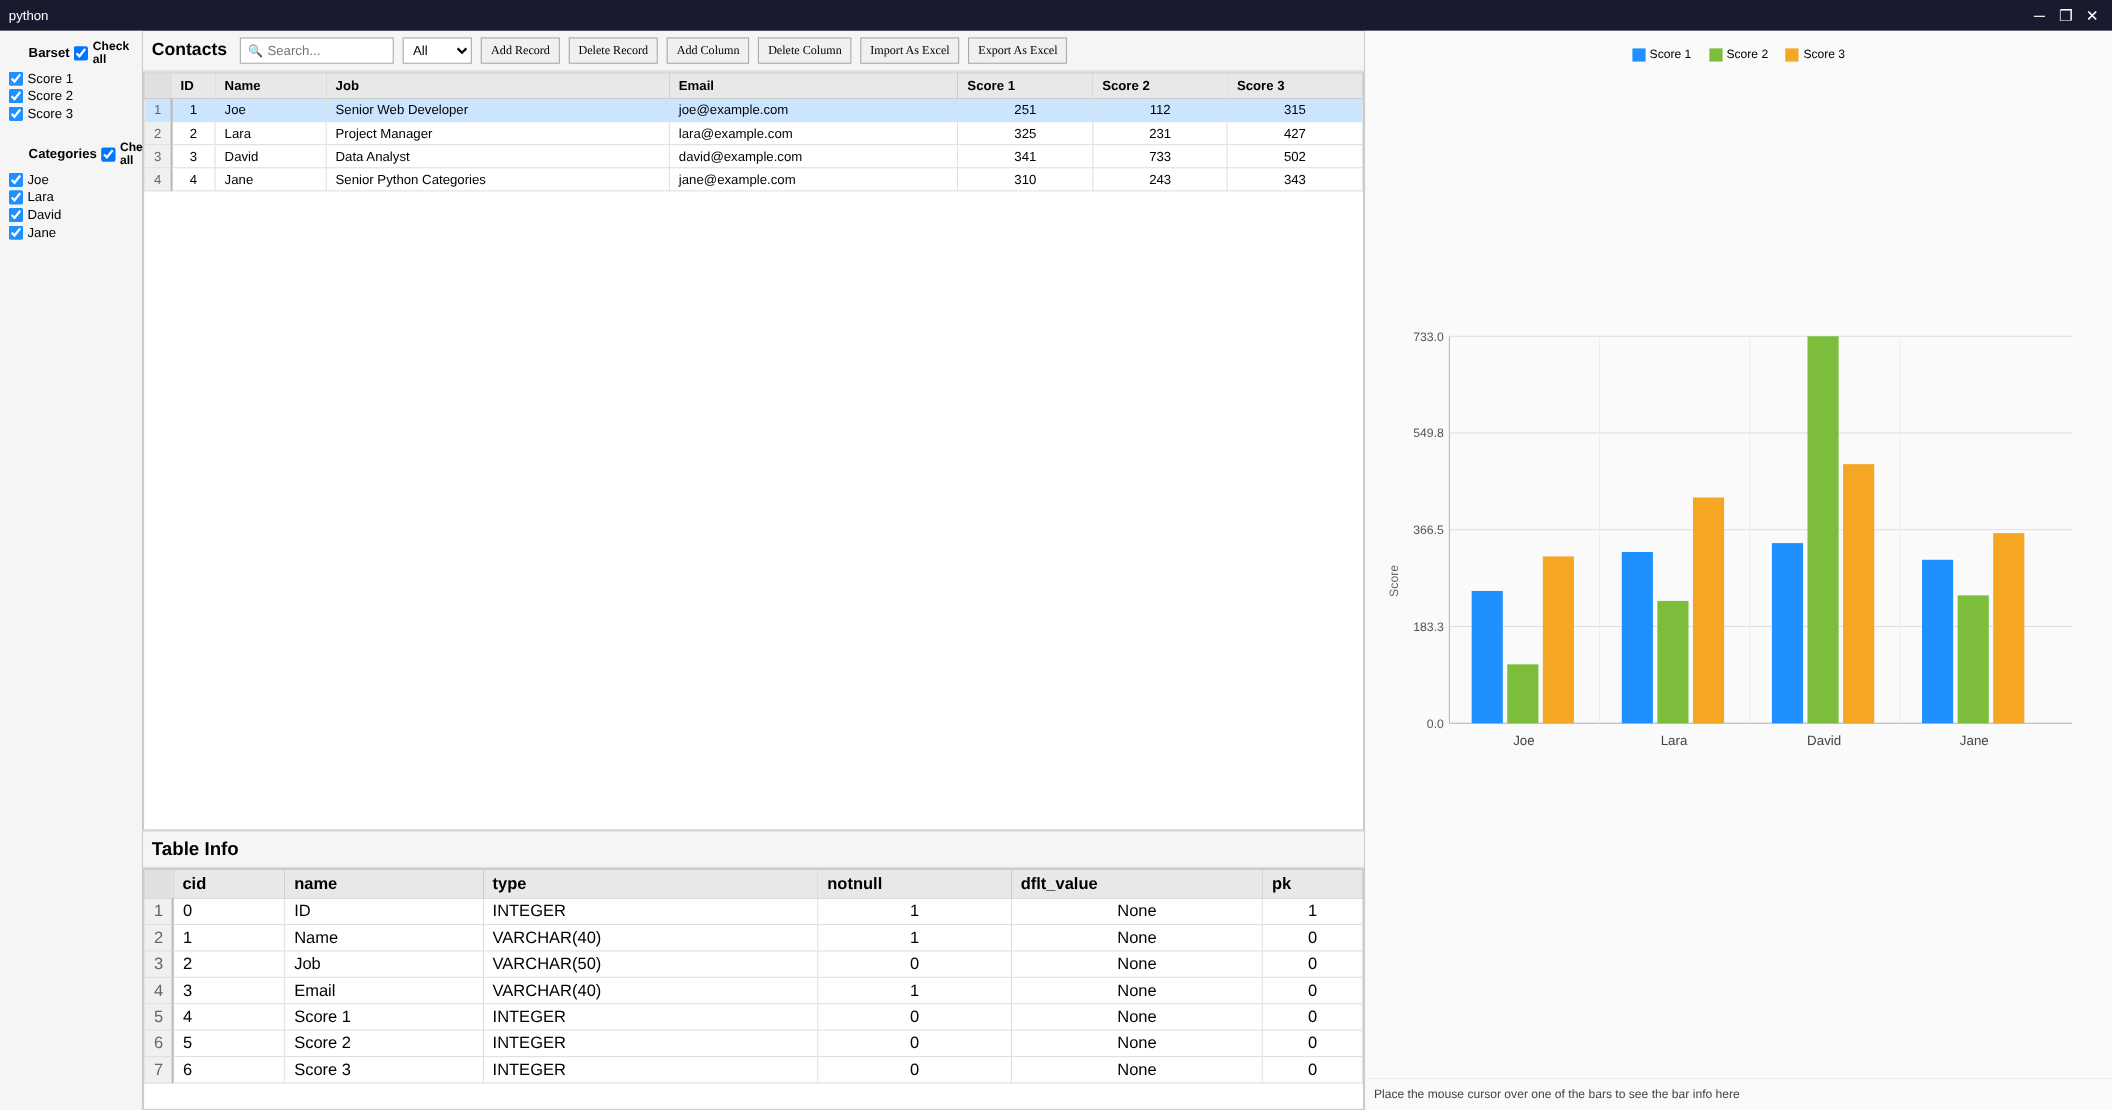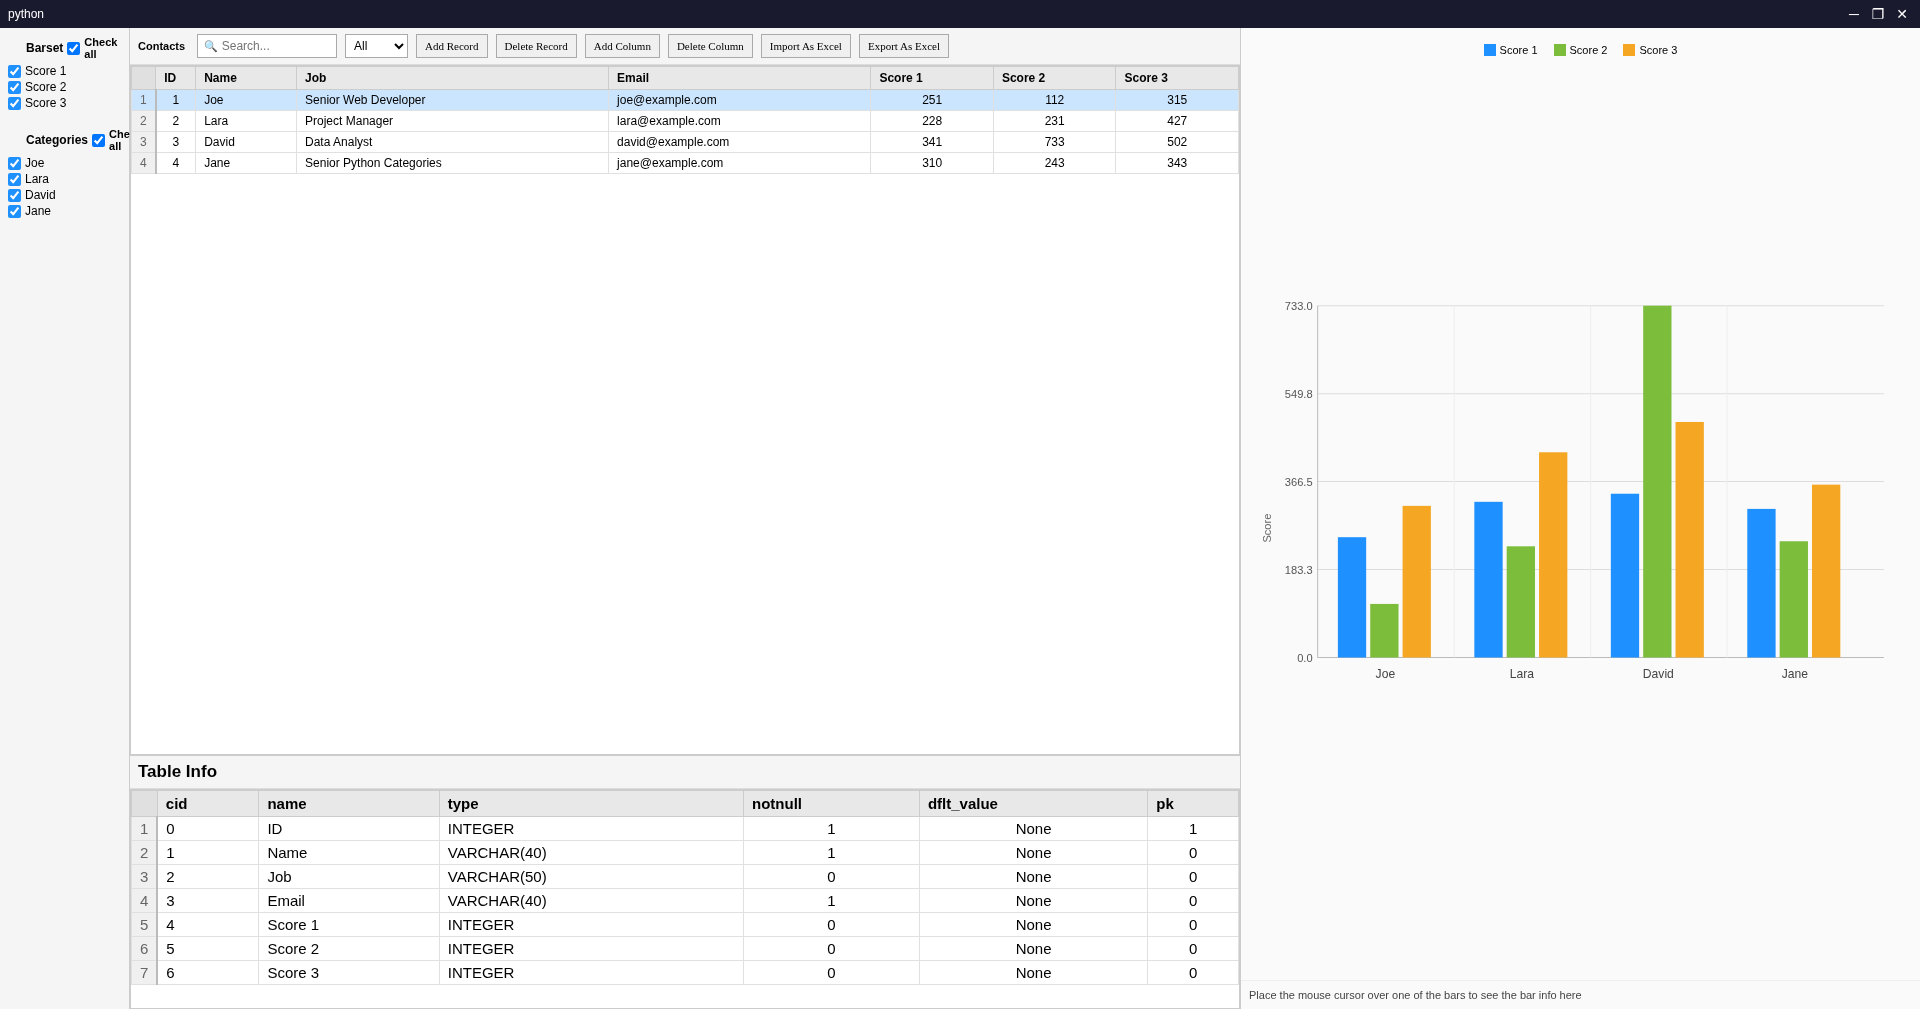--- a/index.html
+++ b/index.html
@@ -80,21 +80,21 @@
 
     
     #contacts-header {
       display: flex;
       align-items: center;
       padding: 6px 8px;
       gap: 8px;
       background: #f5f5f5;
       border-bottom: 1px solid #ddd;
     }
-    #contacts-title { font-weight: bold; font-size: 11px; margin-right: 4px; }
+    #contacts-title { font-weight: bold; font-size: 16px; margin-right: 4px; }
     #search-container {
       display: flex;
       align-items: center;
       border: 1px solid #aaa;
       background: white;
       padding: 2px 6px;
       height: 24px;
       width: 140px;
     }
     #search-icon { color: #888; margin-right: 4px; font-size: 11px; }
@@ -368,21 +368,21 @@
       <td style="text-align:center">251</td>
       <td style="text-align:center">112</td>
       <td style="text-align:center">315</td>
     </tr>
             <tr>
       <td class="row-num-cell">2</td>
       <td class="id-cell">2</td>
       <td>Lara</td>
       <td>Project Manager</td>
       <td>lara@example.com</td>
-      <td style="text-align:center">228</td>
+      <td style="text-align:center">325</td>
       <td style="text-align:center">231</td>
       <td style="text-align:center">427</td>
     </tr>
             <tr>
       <td class="row-num-cell">3</td>
       <td class="id-cell">3</td>
       <td>David</td>
       <td>Data Analyst</td>
       <td>david@example.com</td>
       <td style="text-align:center">341</td>

